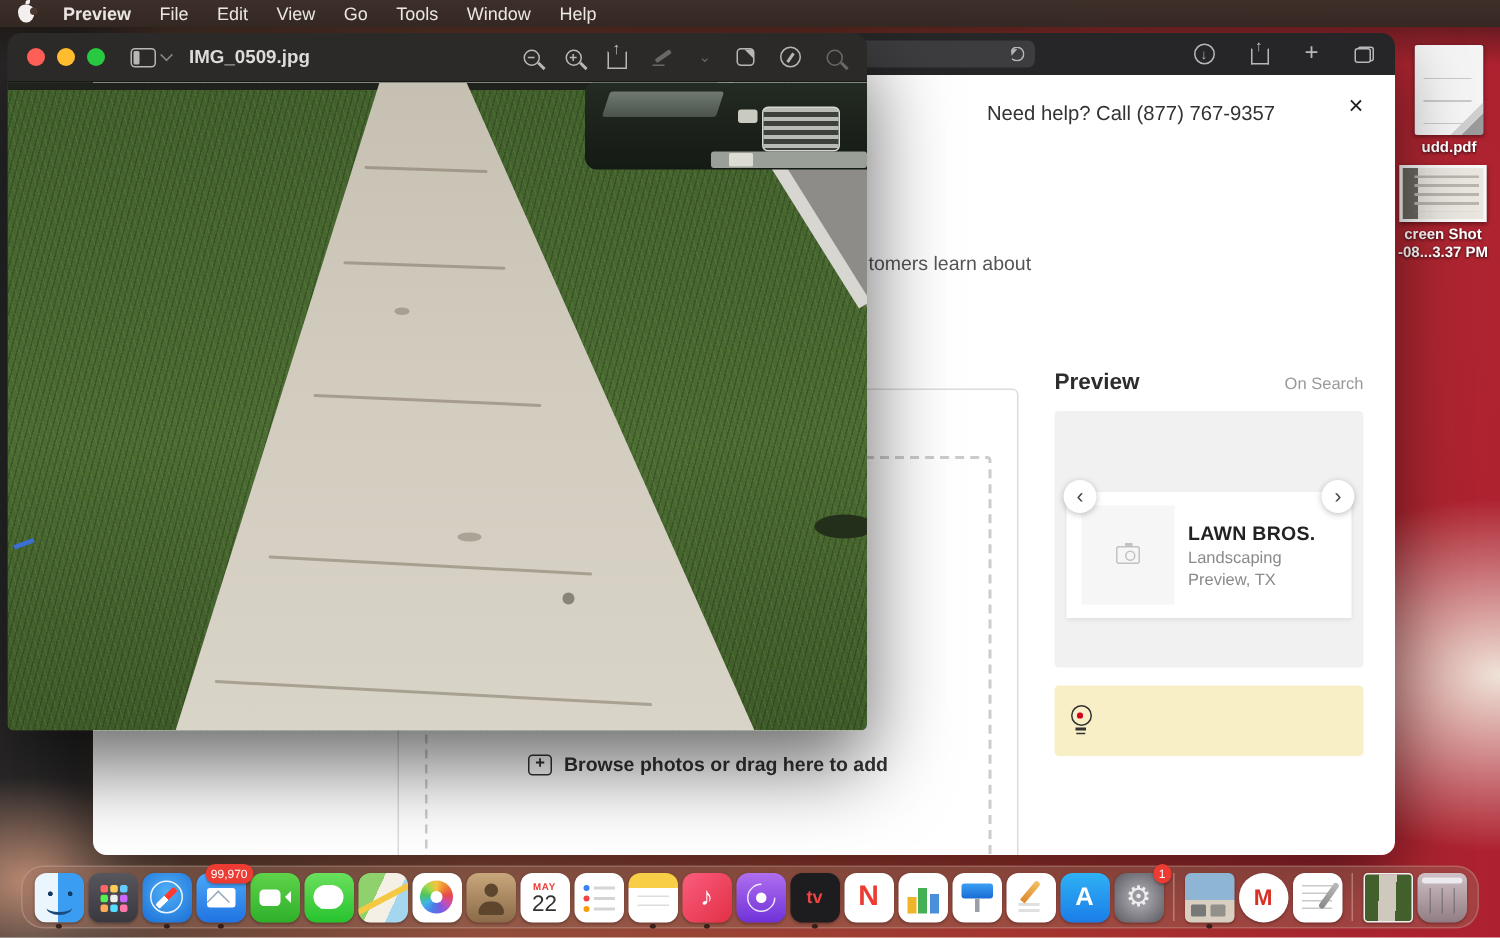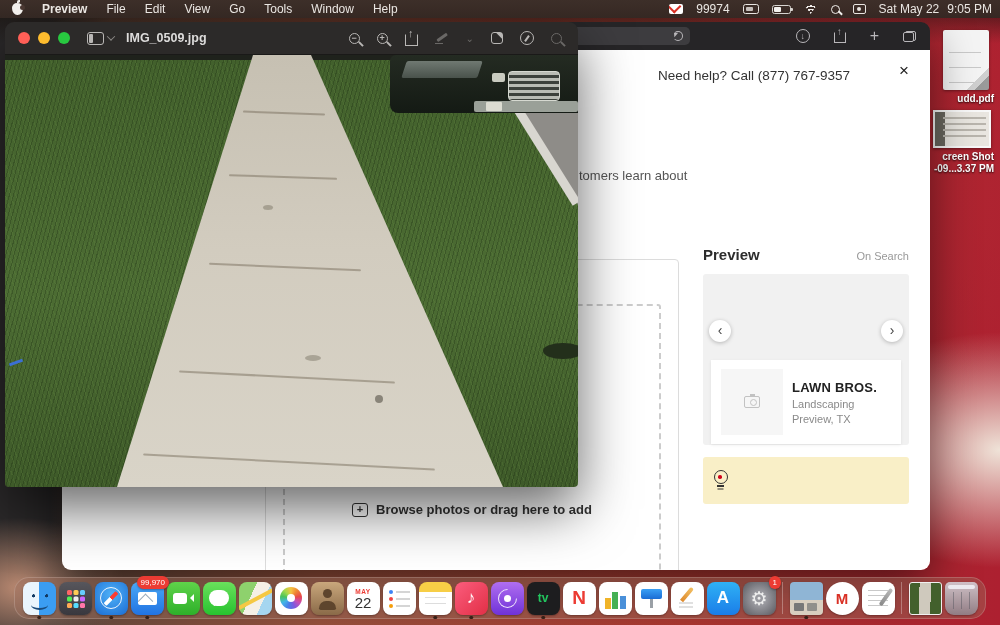--- a/index.html
+++ b/index.html
@@ -46,21 +46,21 @@
     clip-path:polygon(50% 100%, 0 0, 100% 0); }
   .mag { width:9px; height:9px; border:1.5px solid #f2efec; border-radius:50%; position:relative; }
   .mag::after { content:""; position:absolute; width:5px; height:1.5px; background:#f2efec;
     right:-4px; bottom:-1px; transform:rotate(45deg); }
   .user-switch-icon { width:13px; height:10px; border:1.2px solid #e8e4e0; border-radius:2px; position:relative; }
   .user-switch-icon::before { content:""; position:absolute; left:3px; top:2px; width:4px; height:4px;
     border-radius:50%; background:#e8e4e0; }
   #menu-clock { display:flex; gap:8px; white-space:nowrap; }
 
   
-  .desk-icon { position:absolute; z-index:5; text-align:right; color:#fff; font-size:10px; font-weight:bold;
+  .desk-icon { position:absolute; z-index:5; text-align:center; color:#fff; font-size:10px; font-weight:bold;
     text-shadow:0 1px 2px rgba(0,0,0,.8); }
   #pdf-icon-box { left:938px; top:30px; width:56px; }
   .pdf-page { width:46px; height:60px; margin:0 auto; background:#f4f4f4; border-radius:2px; position:relative;
     box-shadow:0 1px 3px rgba(0,0,0,.4);
     background-image:linear-gradient(135deg, transparent 0 79%, #cfcfcf 79% 86%, #9a9a9a 86% 100%),
       repeating-linear-gradient(180deg, transparent 0 14px, #c9c9c9 14px 15px);
     background-size:100% 100%, 70% 100%; background-position:0 0, 6px 8px; background-repeat:no-repeat; }
   #shot-icon-box { left:930px; top:110px; width:64px; }
   .shot-thumb { width:58px; height:38px; margin:0 auto; background:#e9e6e0; border:2px solid #f8f8f8;
     box-shadow:0 1px 3px rgba(0,0,0,.45); position:relative;
@@ -110,21 +110,21 @@
     align-items:center; gap:8px; font-size:13px; font-weight:bold; color:#333; cursor:pointer; }
   .add-photo-icon { width:16px; height:14px; border:1.6px solid #333; border-radius:3px;
     display:flex; align-items:center; justify-content:center; font-size:11px; font-weight:bold; line-height:1; }
 
   #preview-panel { position:absolute; left:641px; top:196px; width:206px; }
   #preview-head { display:flex; justify-content:space-between; align-items:baseline; }
   #preview-title { font-size:15px; font-weight:bold; color:#2d2d2d; }
   #on-search { font-size:11px; color:#999; }
   #preview-gray { margin-top:11px; height:171px; background:#f1f1f1; border-radius:3px; position:relative; }
   #biz-card { position:absolute; left:8px; top:54px; width:190px; height:84px; background:#fff;
-    box-shadow:0 1px 3px rgba(0,0,0,.08); display:flex; align-items:center;margin-top:32px; }
+    box-shadow:0 1px 3px rgba(0,0,0,.08); display:flex; align-items:center; }
   .carousel-btn { position:absolute; top:46px; width:22px; height:22px; border-radius:50%; background:#fff;
     box-shadow:0 1px 4px rgba(0,0,0,.25); text-align:center; line-height:20px; font-size:14px; color:#444;
     cursor:pointer; z-index:2; }
   #car-prev { left:6px; } #car-next { right:6px; }
   #biz-thumb { width:62px; height:66px; margin-left:10px; background:#f6f6f6; display:flex;
     align-items:center; justify-content:center; }
   .camera-glyph { width:16px; height:12px; border:1.3px solid #c2c2c2; border-radius:2px; position:relative; }
   .camera-glyph::before { content:""; position:absolute; left:5px; top:2px; width:5px; height:5px;
     border:1.2px solid #c2c2c2; border-radius:50%; }
   .camera-glyph::after { content:""; position:absolute; left:5px; top:-3px; width:5px; height:2px;
@@ -288,21 +288,21 @@
     background:#d5d5d5; box-shadow:0 7px 0 #d5d5d5, 0 14px 0 #d5d5d5; }
   [data-icon="notes"] { background:linear-gradient(180deg,#f7ce46 0 30%, #fff 30%); }
   [data-icon="notes"]::after { content:""; position:absolute; left:6px; top:15px; width:21px; height:1.5px;
     background:#ddd; box-shadow:0 6px 0 #ddd; }
   [data-icon="music"] { background:linear-gradient(135deg,#fb5d7d,#e22f46); color:#fff; }
   [data-icon="music"] .g { font-size:17px; }
   [data-icon="podcasts"] { background:linear-gradient(180deg,#b06ef0,#6f32d8); }
   [data-icon="podcasts"]::before { content:""; width:7px; height:7px; border-radius:50%; background:#fff; }
   [data-icon="podcasts"]::after { content:""; position:absolute; width:17px; height:17px; border-radius:50%;
     border:1.8px solid rgba(255,255,255,.85); border-top-color:transparent; transform:rotate(45deg); }
-  [data-icon="appletv"] { background:#1d1d1f; color:#22c55e; }
+  [data-icon="appletv"] { background:#1d1d1f; color:#ef4444; }
   [data-icon="appletv"] .g { font-size:12px; font-weight:bold; }
   [data-icon="news"] { background:#fff; color:#ec3b33; }
   [data-icon="news"] .g { font-size:19px; font-weight:800; }
   [data-icon="numbers"] { background:#fff; }
   [data-icon="numbers"]::before { content:""; position:absolute; left:6px; bottom:6px; width:6px; height:11px;
     background:#f0b429; }
   [data-icon="numbers"]::after { content:""; position:absolute; left:13.5px; bottom:6px; width:6px; height:17px;
     background:#45b054; }
   [data-icon="numbers"] .g { position:absolute; left:21px; bottom:6px; width:6px; height:13px;
     background:#4a90d9; }
@@ -345,21 +345,21 @@
 <div id="wallpaper"></div>
 
 <div class="desk-icon" id="pdf-icon-box">
   <div class="pdf-page"></div>
   <div class="desk-label">udd.pdf</div>
 </div>
 <div class="desk-icon" id="shot-icon-box">
   <div class="shot-thumb"></div>
   <div class="desk-label">
     <div>creen Shot</div>
-    <div>-09...3.37 PM</div>
+    <div>-08...3.37 PM</div>
   </div>
 </div>
 
 <div id="safari">
   <div id="safari-toolbar">
     <div id="safari-addressbar">
       <div class="reload-icon"></div>
     </div>
     <div id="safari-tools">
       <div class="dl-icon">
@@ -476,33 +476,20 @@
     <span class="apple-logo"></span>
   <span class="menu-item bold">Preview</span>
       <span class="menu-item">File</span>
       <span class="menu-item">Edit</span>
       <span class="menu-item">View</span>
       <span class="menu-item">Go</span>
       <span class="menu-item">Tools</span>
       <span class="menu-item">Window</span>
       <span class="menu-item">Help</span>
     </div>
-  <div id="menu-right">
-    <span class="gmail-icon"></span>
-    <span>99974</span>
-    <span class="keyboard-icon"></span>
-    <span class="battery-icon"></span>
-    <span class="wifi-icon"></span>
-    <span class="mag"></span>
-    <span class="user-switch-icon"></span>
-    <span id="menu-clock">
-      <span>Sat May 22</span>
-      <span>9:05 PM</span>
-    </span>
-  </div>
 </div>
 
 <div id="dock">
     <div class="dock-item">
       <div class="dock-icon" data-icon="finder"></div>
       <span class="dock-dot"></span>
     </div>
     <div class="dock-item">
       <div class="dock-icon" data-icon="launchpad"></div>
     </div>

